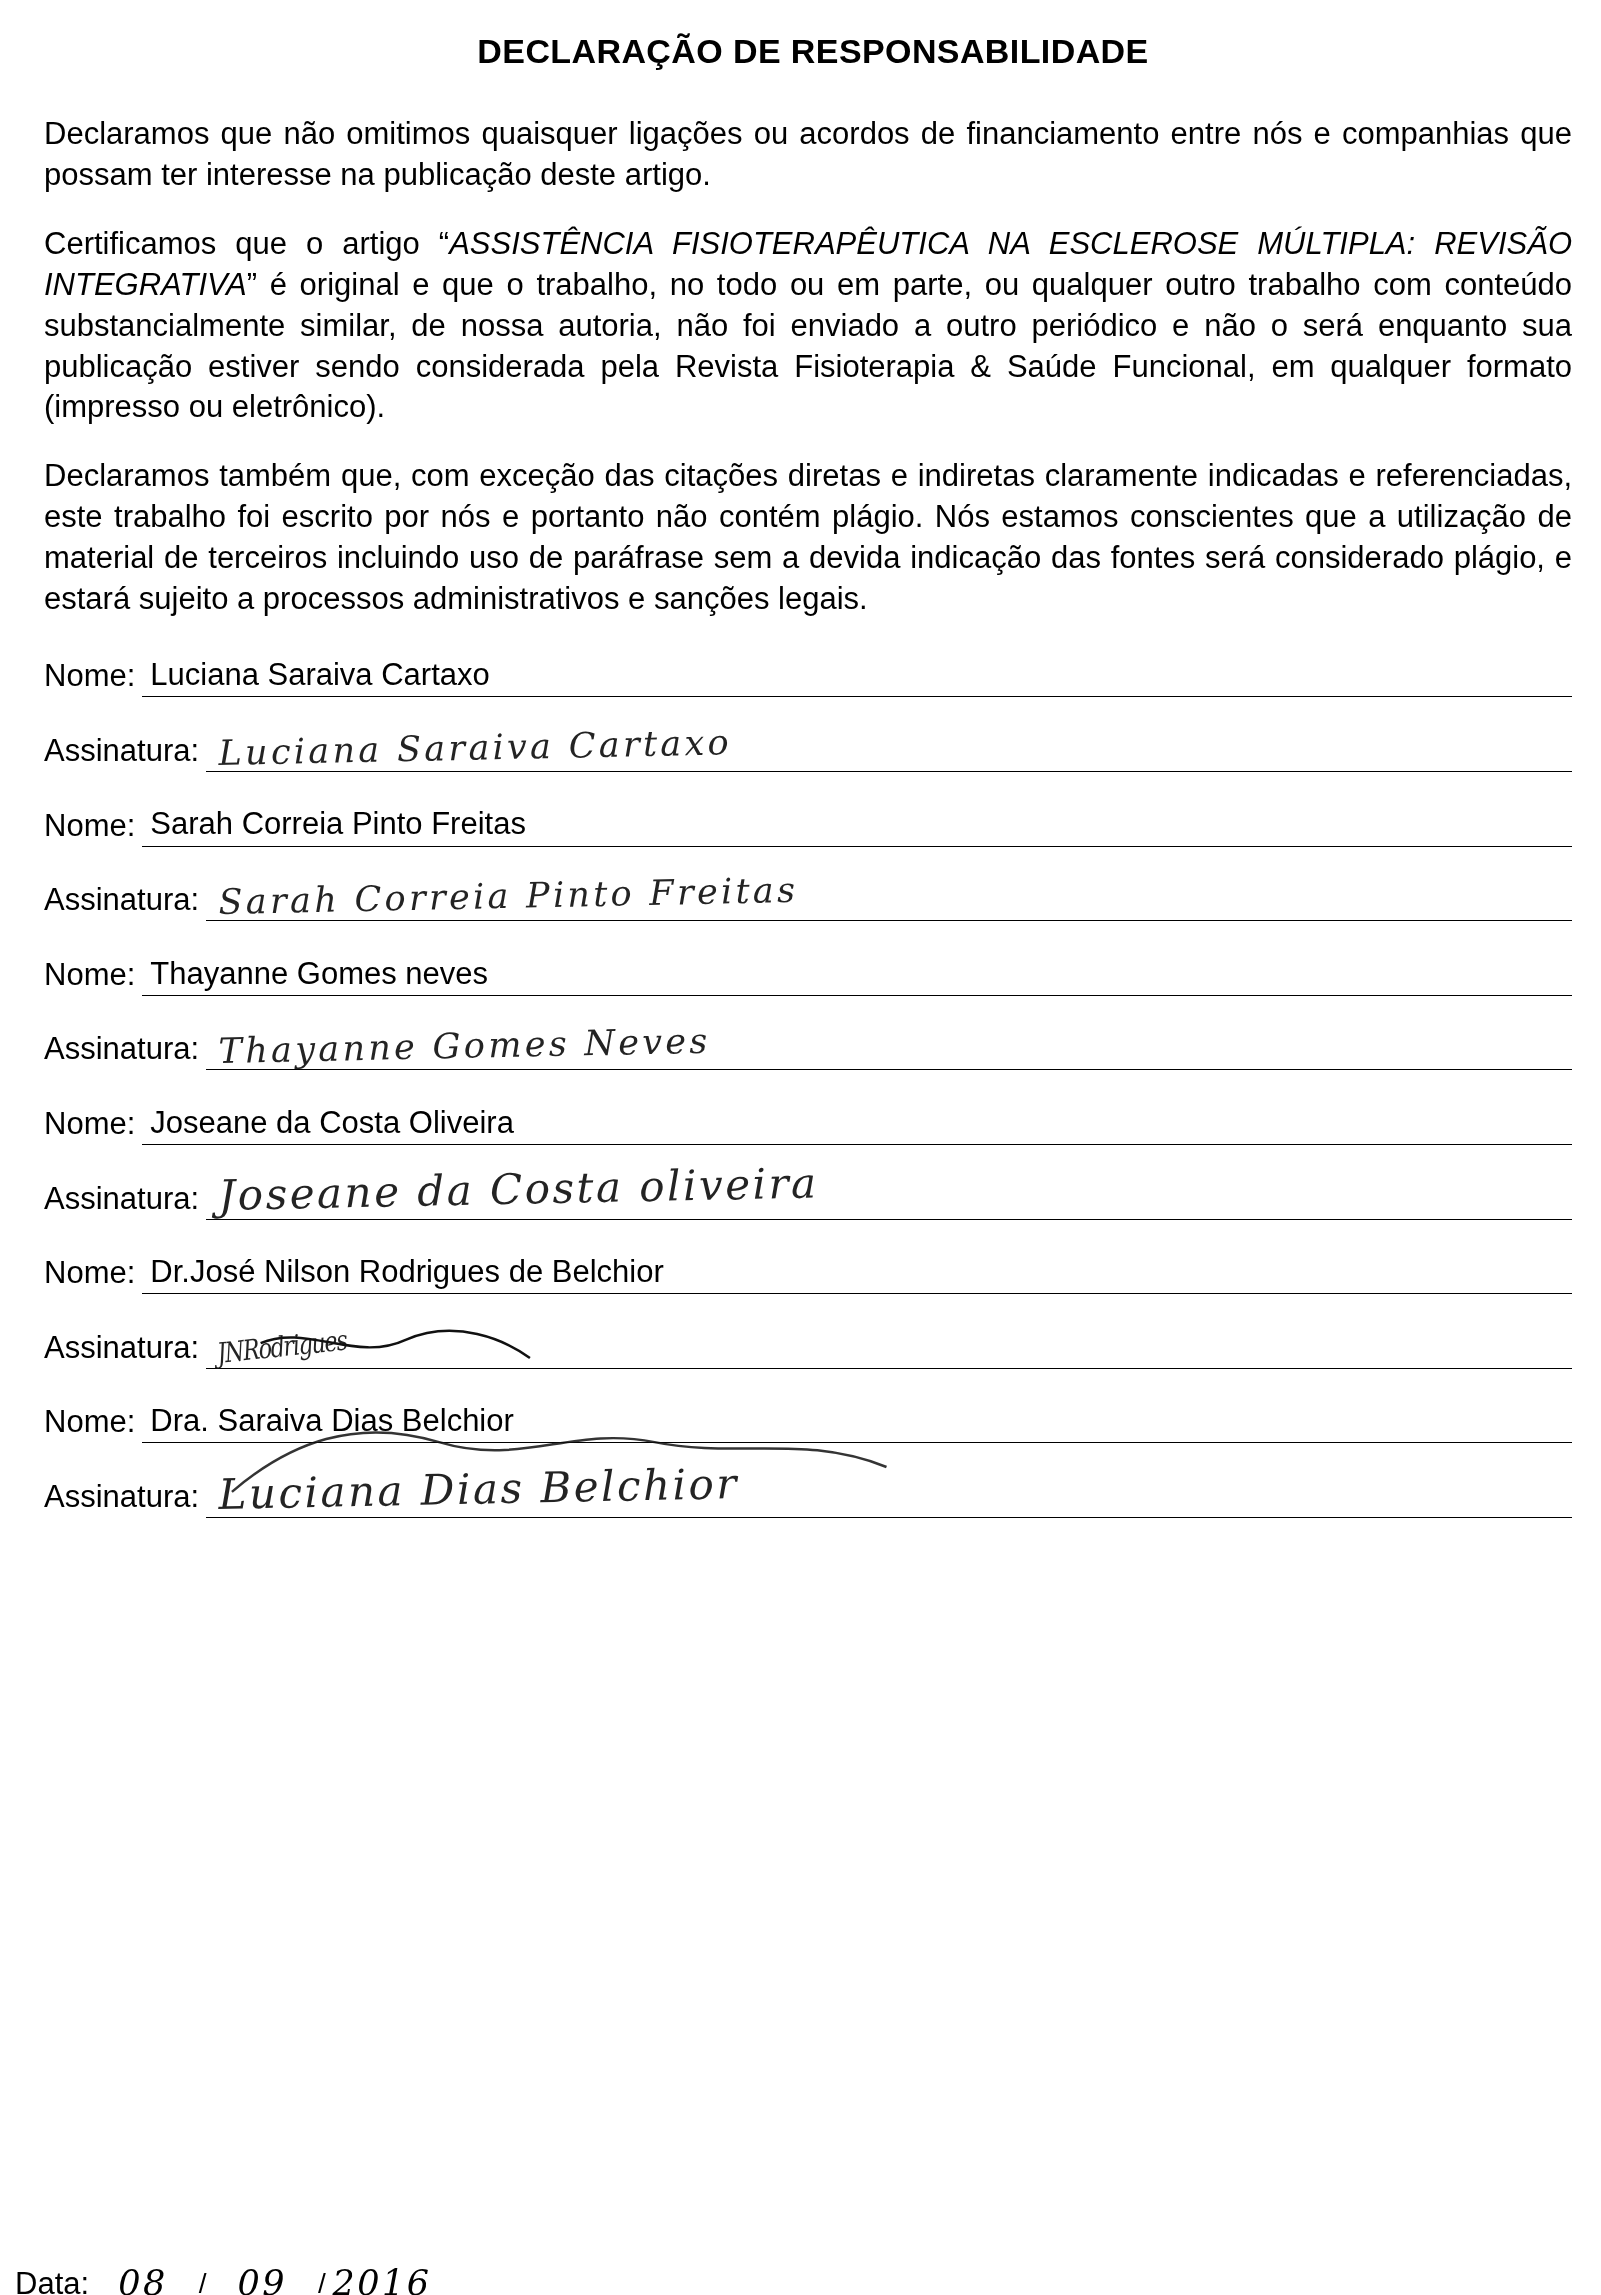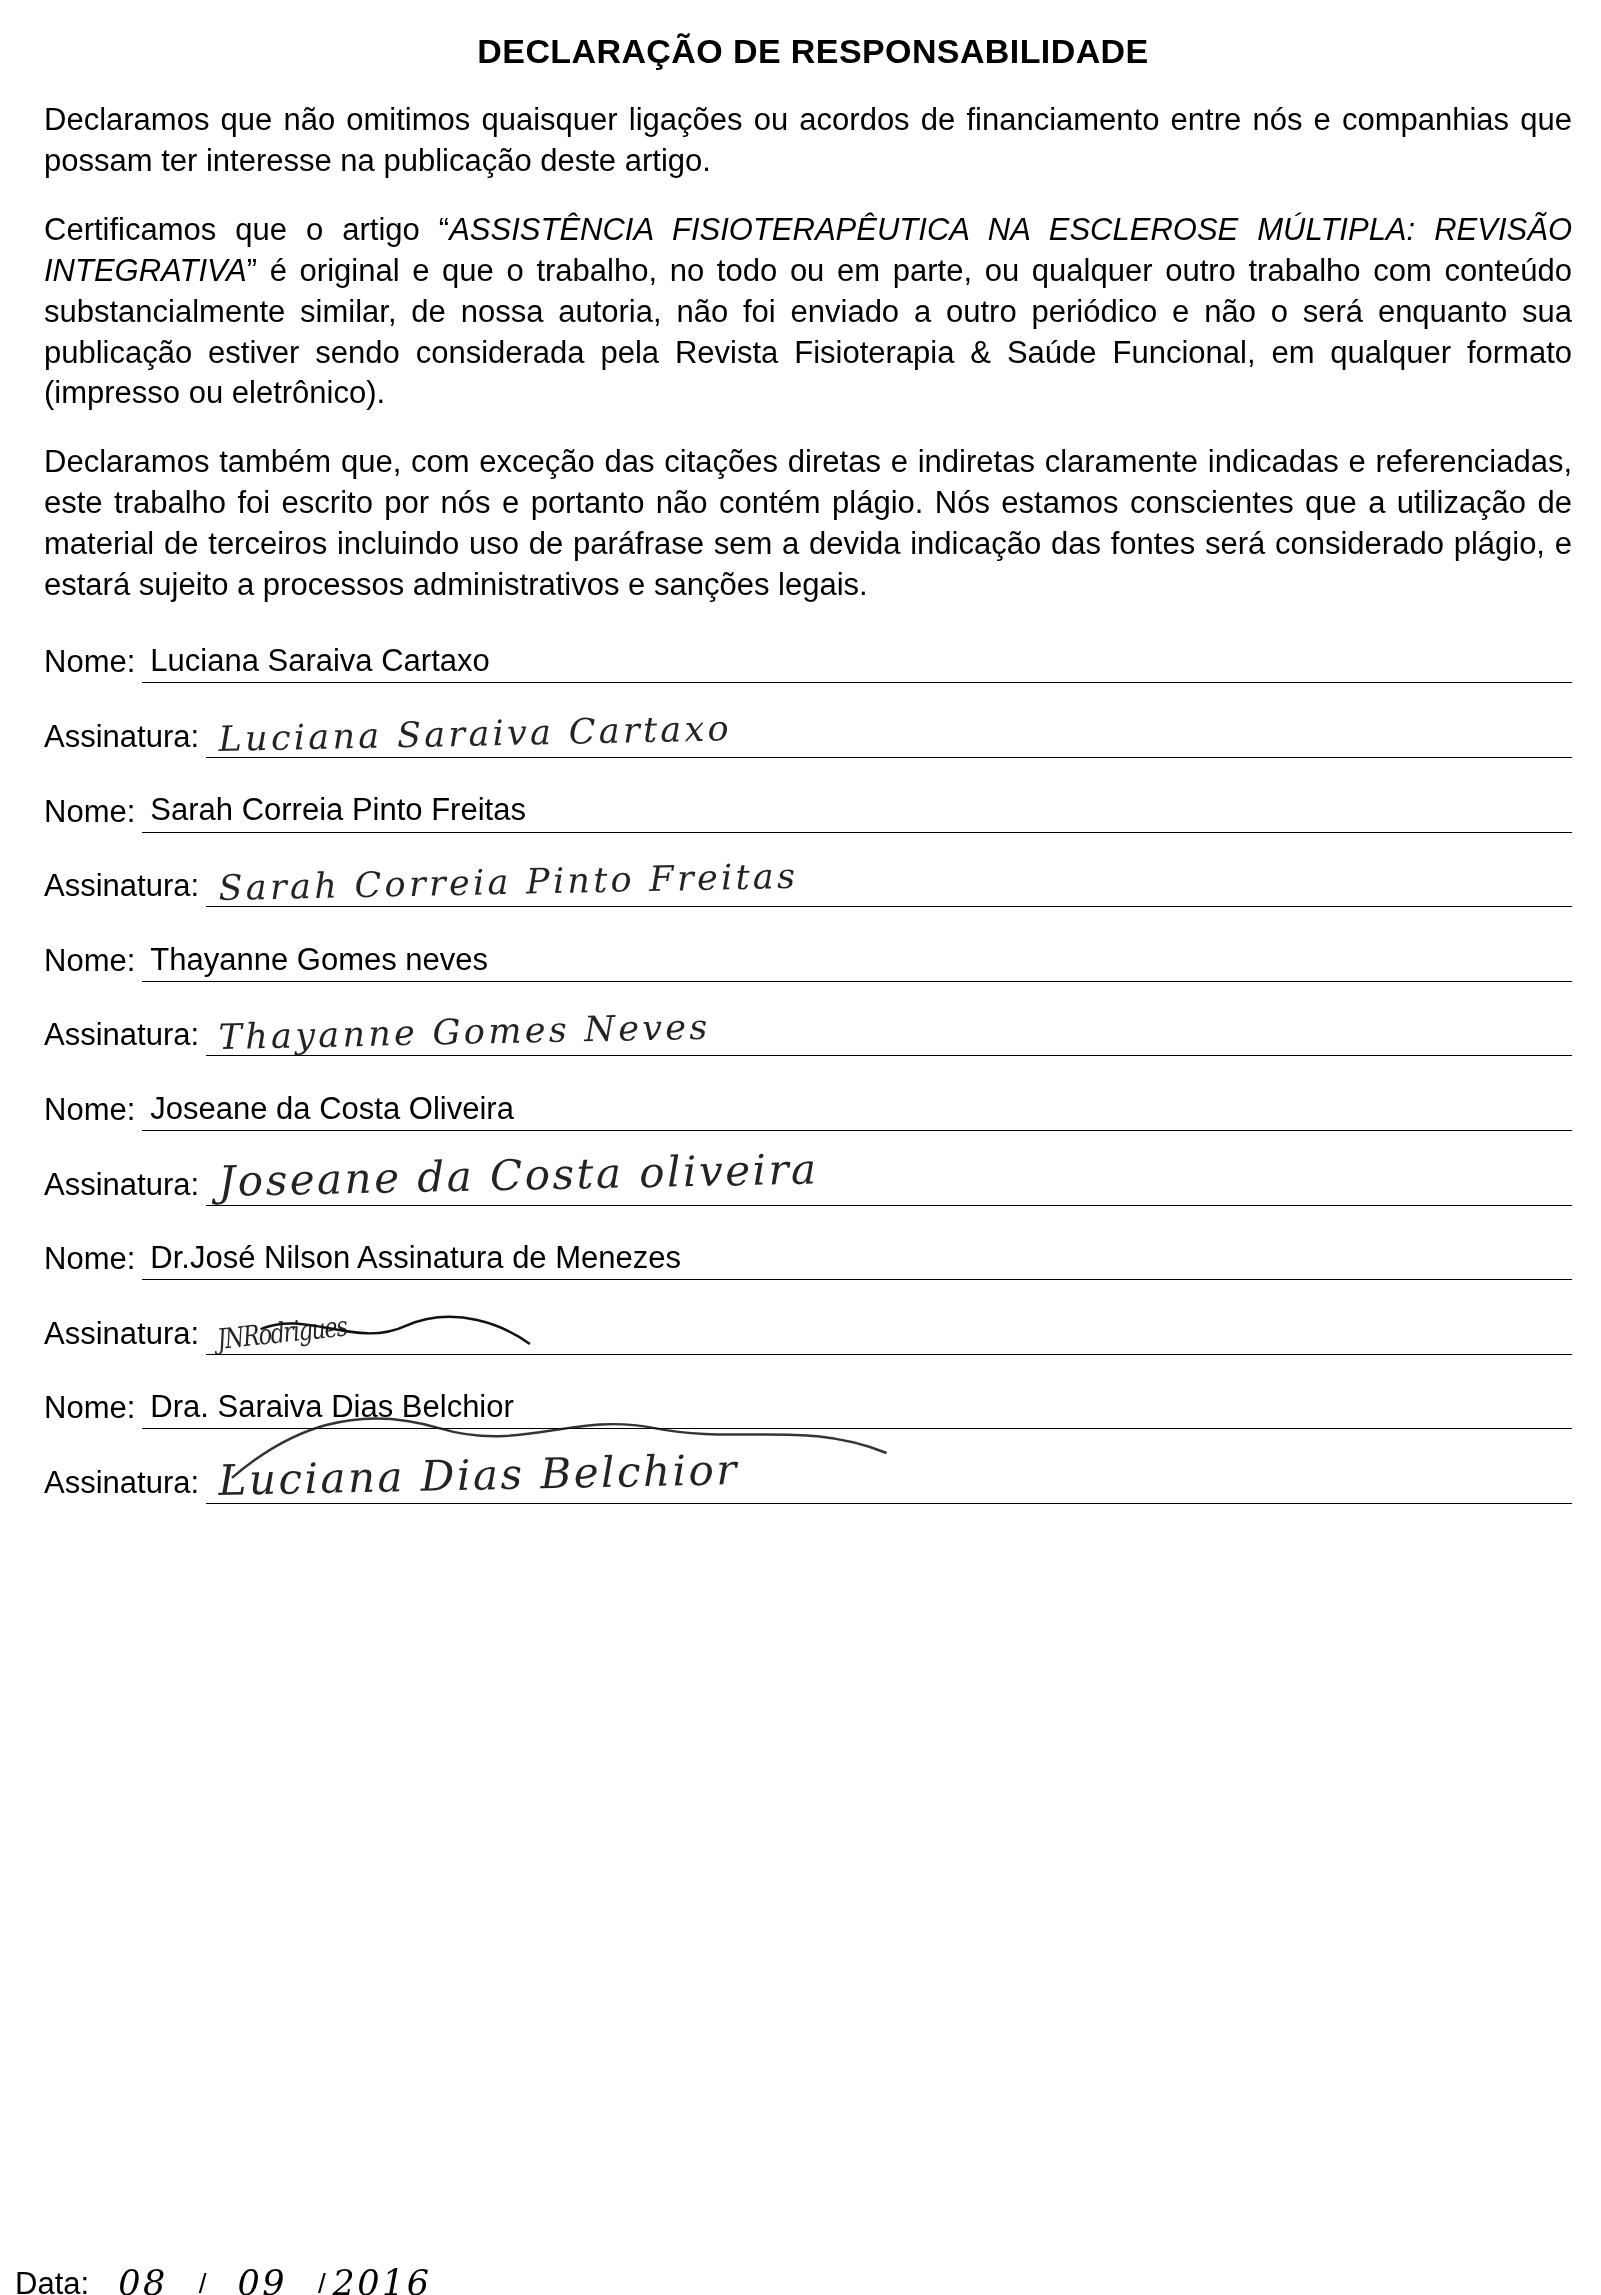--- a/index.html
+++ b/index.html
@@ -36,21 +36,21 @@
     padding-left: 15px;
     box-sizing: border-box;
   }
   p.para {
     font-size: 31px;
     line-height: 1.32;
     text-align: justify;
     text-justify: inter-word;
     margin: 0 0 28px 0;
   }
-  p.para.first { margin-top: 29px; }
+  p.para.first { margin-top: 43px; }
   .ital { font-style: italic; }
   .sig-list {
     margin-top: 32px;
   }
   .row {
     display: flex;
     align-items: center;
     margin-bottom: 21.6px;
     position: relative;
     height: 53px;
@@ -189,21 +189,21 @@
       <div class="row">
         <span class="label">Assinatura:</span>
         <span class="fill">
           <span class="handwrite big">Joseane da Costa oliveira</span>
         </span>
       </div>
 
       <div class="row">
         <span class="label">Nome:</span>
         <span class="fill">
-          <span class="typed">Dr.José Nilson Assinatura de Menezes</span>
+          <span class="typed">Dr.José Nilson Rodrigues de Belchior</span>
         </span>
       </div>
       <div class="row">
         <span class="label">Assinatura:</span>
         <span class="fill">
           <span class="handwrite scribble">JNRodrigues</span>
           <svg class="flourish" width="349" height="58" style="left:50px; bottom:-5px;" viewBox="0 0 420 70">
             <path d="M5,34 C60,10 120,58 180,30 C240,4 300,30 330,52" stroke="#111" stroke-width="3" fill="none"></path>
           </svg>
         </span>

